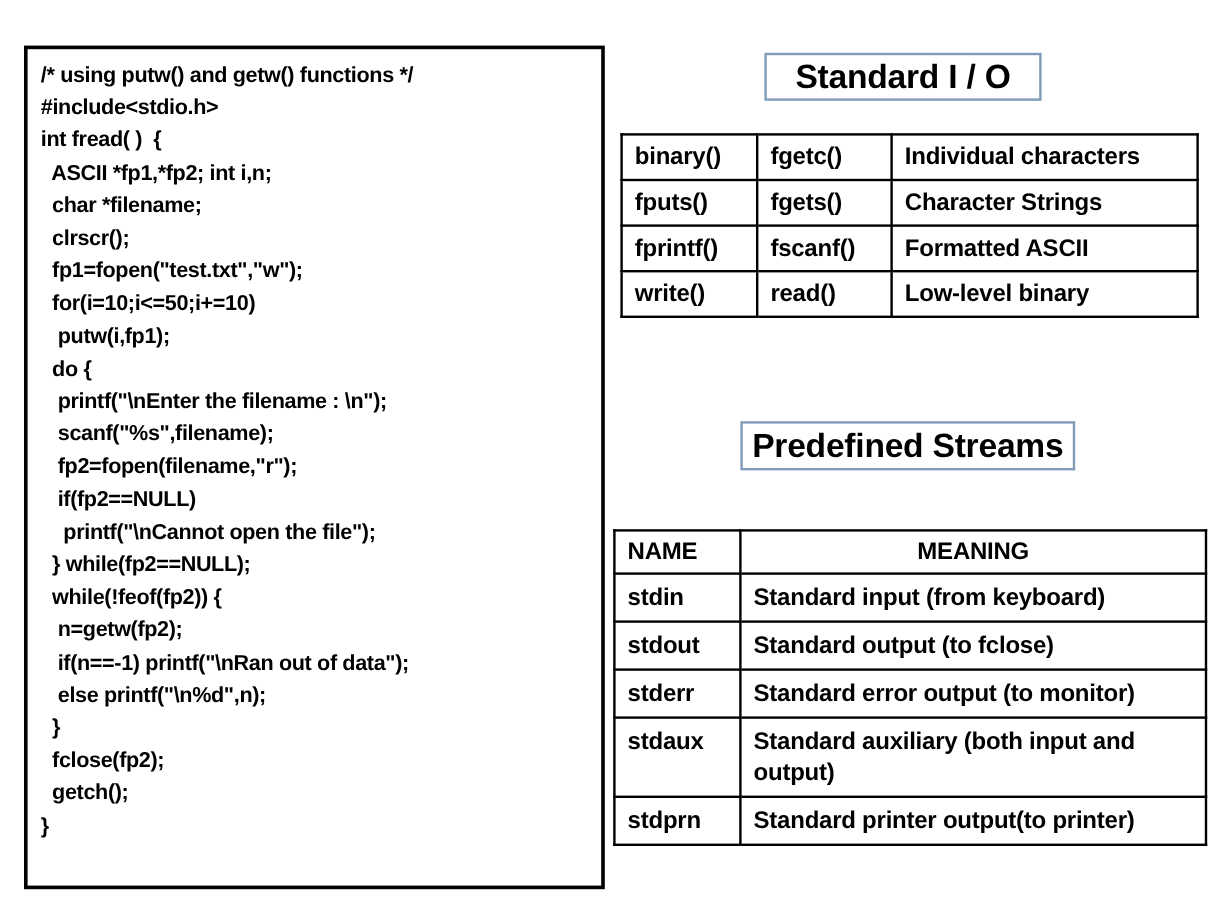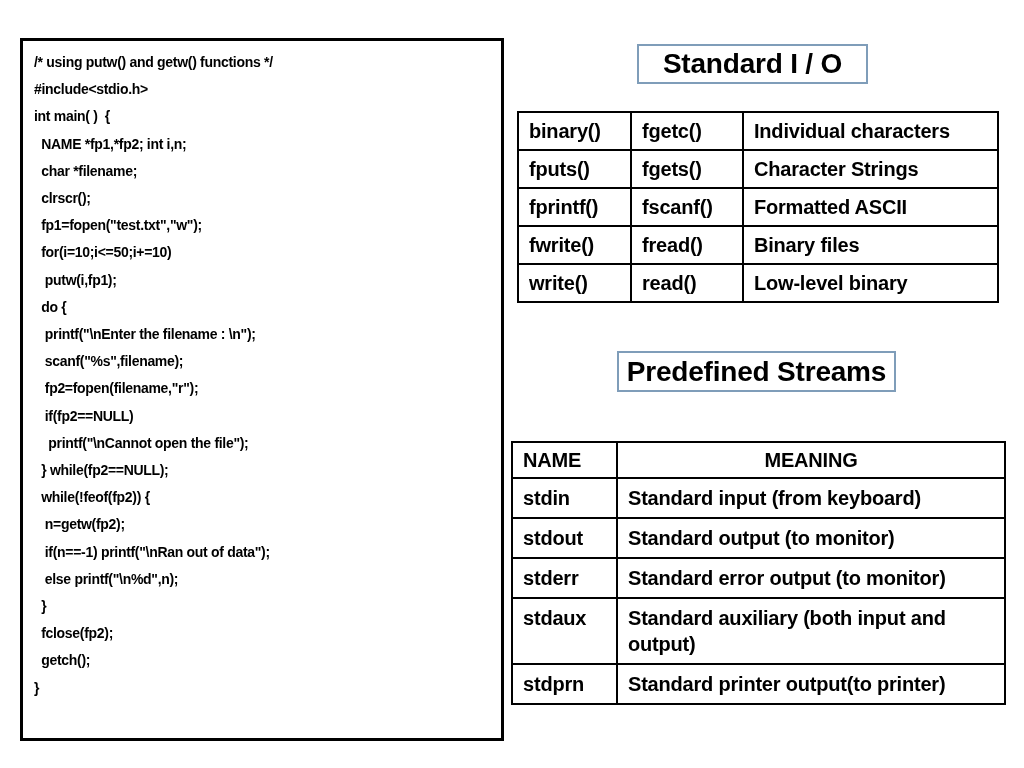--- a/index.html
+++ b/index.html
@@ -21,21 +21,21 @@
     width: 484px;
     height: 703px;
     border: 3px solid #000000;
     box-sizing: border-box;
     padding: 8px 2px 0 11px;
     background: #ffffff;
   }
   .code-line {
     white-space: pre;
     font-weight: bold;
-    font-size: 14px;
+    font-size: 18px;
     line-height: 27.2px;
     letter-spacing: -0.3px;
   }
 
   
   .title-box {
     position: absolute;
     box-sizing: border-box;
     border: 2px solid var(--title-border, #7f9db9);
     background: #ffffff;
@@ -76,22 +76,22 @@
   #streams-table td { padding: 6px 10px; line-height: 26px; vertical-align: top; }
 </style>
 </head>
 <body>
 
 <div class="slide">
 
   <div class="code-box">
     <div class="code-line">/* using putw() and getw() functions */</div>
     <div class="code-line">#include&lt;stdio.h&gt;</div>
-    <div class="code-line">int main( )  {</div>
-    <div class="code-line">  NAME *fp1,*fp2; int i,n;</div>
+    <div class="code-line">int fread( )  {</div>
+    <div class="code-line">  ASCII *fp1,*fp2; int i,n;</div>
     <div class="code-line">  char *filename;</div>
     <div class="code-line">  clrscr();</div>
     <div class="code-line">  fp1=fopen("test.txt","w");</div>
     <div class="code-line">  for(i=10;i&lt;=50;i+=10)</div>
     <div class="code-line">   putw(i,fp1);</div>
     <div class="code-line">  do {</div>
     <div class="code-line">   printf("\nEnter the filename : \n");</div>
     <div class="code-line">   scanf("%s",filename);</div>
     <div class="code-line">   fp2=fopen(filename,"r");</div>
     <div class="code-line">   if(fp2==NULL)</div>
@@ -127,25 +127,20 @@
         <td>fputs()</td>
         <td>fgets()</td>
         <td>Character Strings</td>
       </tr>
       <tr>
         <td>fprintf()</td>
         <td>fscanf()</td>
         <td>Formatted ASCII</td>
       </tr>
       <tr>
-        <td>fwrite()</td>
-        <td>fread()</td>
-        <td>Binary files</td>
-      </tr>
-      <tr>
         <td>write()</td>
         <td>read()</td>
         <td>Low-level binary</td>
       </tr>
     </tbody>
   </table>
 
   <div class="title-box" id="streams-title-box">
     <span class="title-text">Predefined Streams</span>
   </div>
@@ -159,21 +154,21 @@
       <tr>
         <th>NAME</th>
         <th class="th-meaning">MEANING</th>
       </tr>
       <tr>
         <td>stdin</td>
         <td>Standard input (from keyboard)</td>
       </tr>
       <tr>
         <td>stdout</td>
-        <td>Standard output (to monitor)</td>
+        <td>Standard output (to fclose)</td>
       </tr>
       <tr>
         <td>stderr</td>
         <td>Standard error output (to monitor)</td>
       </tr>
       <tr>
         <td>stdaux</td>
         <td>Standard auxiliary (both input and output)</td>
       </tr>
       <tr>

